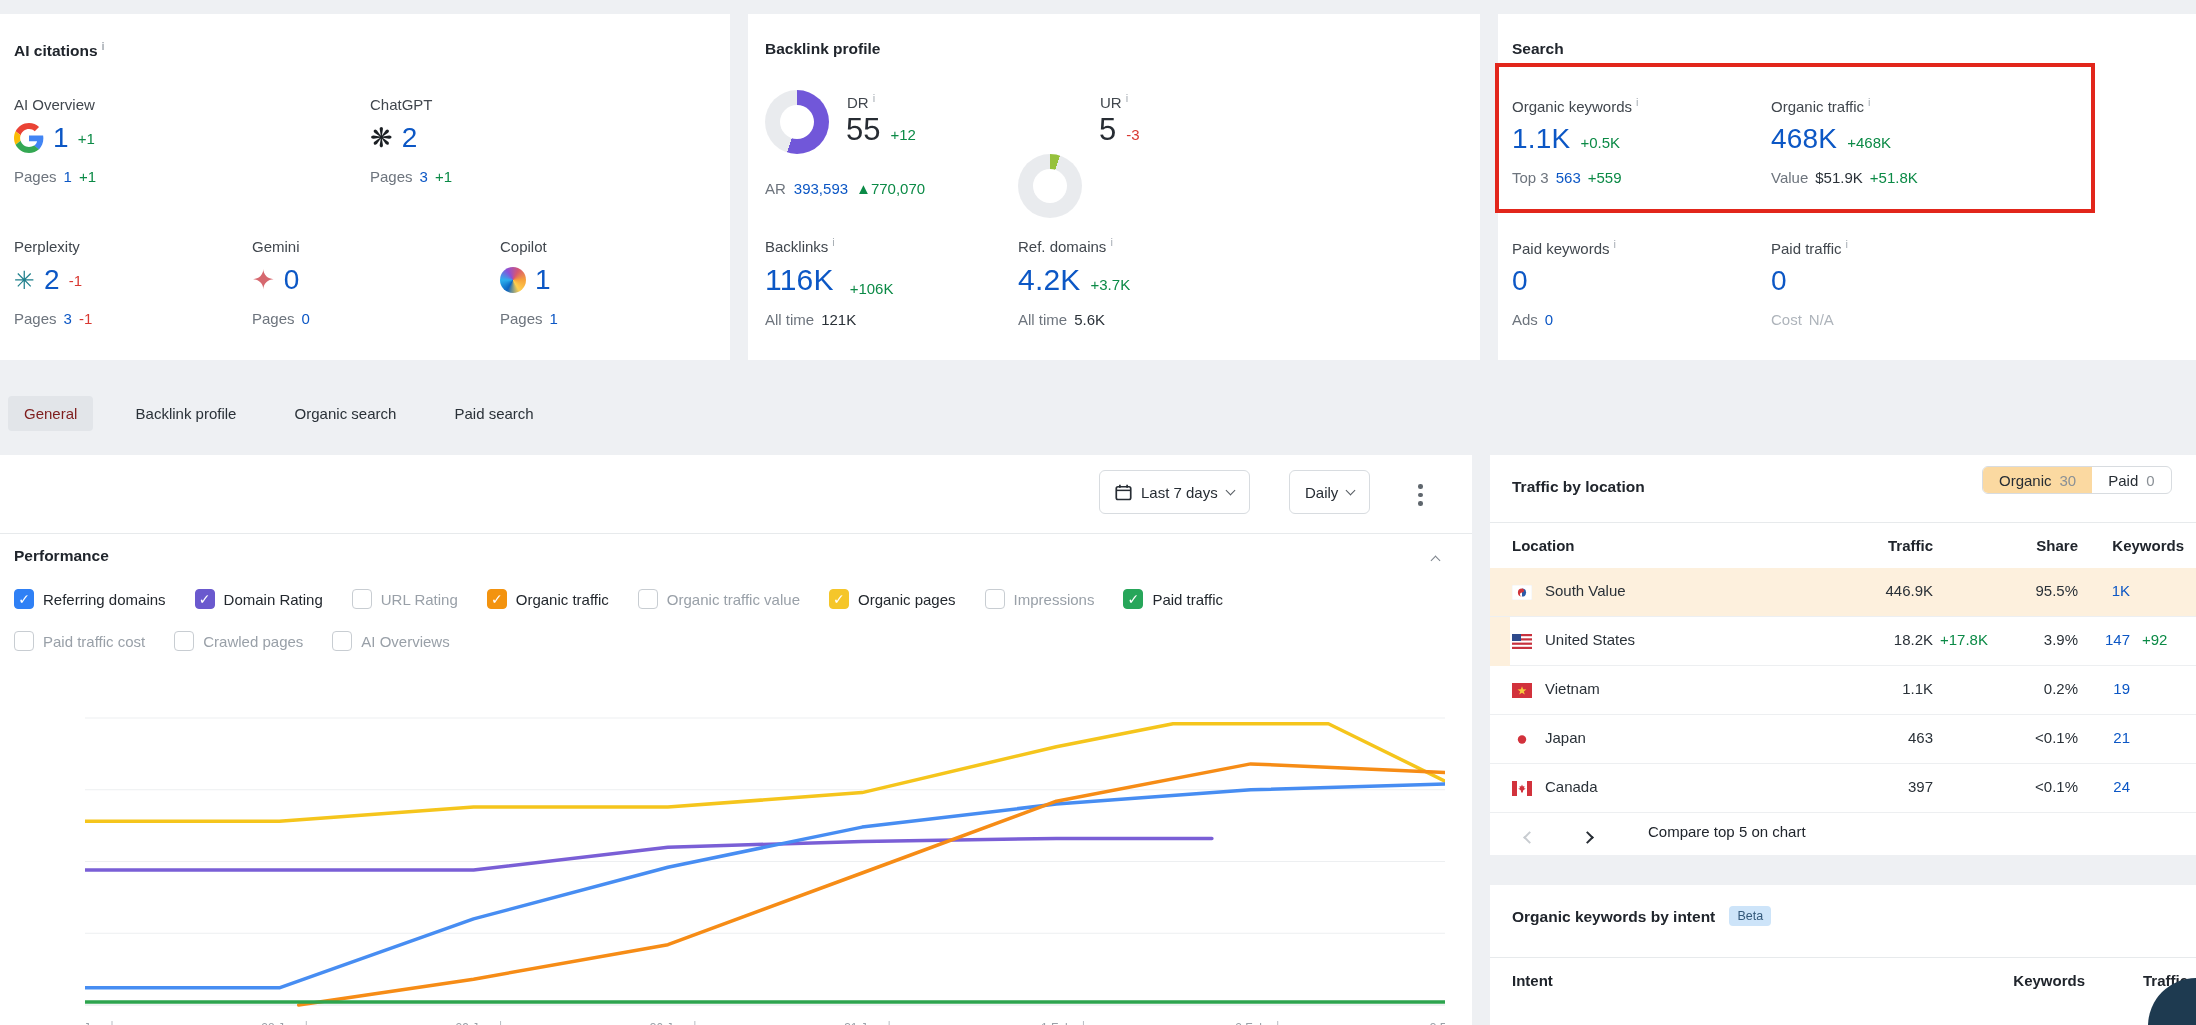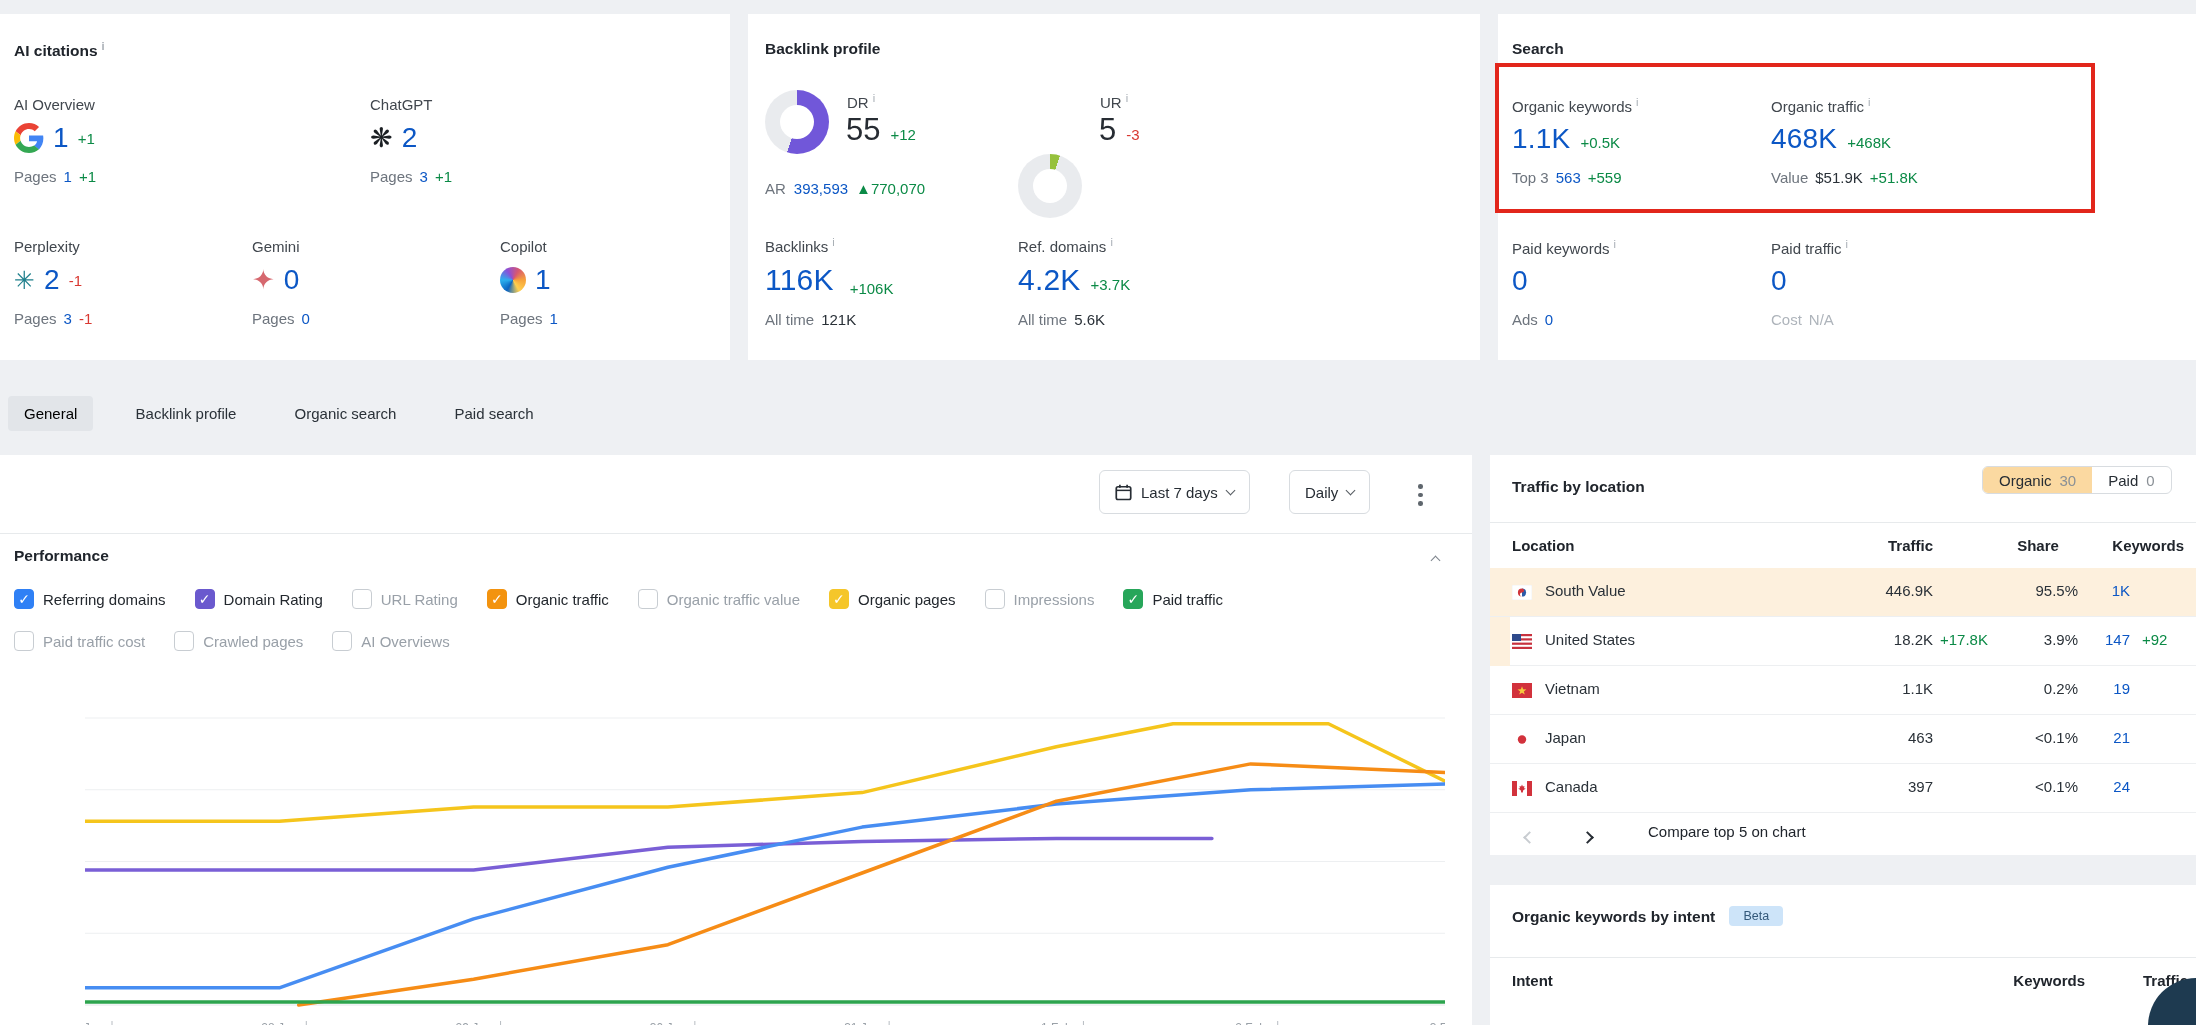--- a/index.html
+++ b/index.html
@@ -21,21 +21,21 @@
   .blue{color:#0c57c5}
   .muted{color:#aeb4bb}
   .donut{width:64px;height:64px;border-radius:50%;position:relative}
   .donut::after{content:"";position:absolute;inset:15px;background:#fff;border-radius:50%}
   .gicon{width:30px;height:30px;display:block}
   .glyph-icon{font-size:27px;line-height:1}
   .copilot{width:26px;height:26px;border-radius:50%;
     background:conic-gradient(from 210deg,#0b64c1,#2bb0ee,#8b4fd8,#d8586f,#f6a23b,#ffd04d,#0b64c1)}
   
   .tab{display:inline-block;padding:9px 16px;font-size:15px;color:#2a3138;border-radius:4px;margin-right:22px}
-  .tab.active{background:#e2e5e9;color:#000000}
+  .tab.active{background:#e2e5e9;color:#7f1d1d}
   
   .segwrap{display:flex;border:1px solid #d8dce0;border-radius:6px;background:#fff;overflow:hidden;height:44px;align-items:stretch}
   .seg{display:flex;align-items:center;gap:9px;padding:0 17px;font-size:15px;color:#272d34;border-left:1px solid #dfe2e6}
   .seg:first-child{border-left:none}
   .seg.active{background:#fbd9a1}
   .btn{display:flex;align-items:center;gap:9px;height:44px;padding:0 15px;border:1px solid #d8dce0;border-radius:6px;background:#fff;font-size:15px;color:#272d34}
   .chev{display:inline-block;width:7px;height:7px;border-right:1.6px solid #555b61;border-bottom:1.6px solid #555b61;transform:rotate(45deg);margin-top:-4px}
   .chev.up{transform:rotate(-135deg);margin-top:4px}
   .kebab{display:flex;flex-direction:column;gap:4px;padding:6px}
   .kebab i{width:4.5px;height:4.5px;border-radius:50%;background:#5f666d}
@@ -49,21 +49,21 @@
   
   .thead{font-weight:bold;font-size:15px;color:#20252c}
   .trow{position:absolute;left:1490px;width:706px;height:49px;border-bottom:1px solid #edeff1}
   .flag{position:absolute;left:22px;top:17px;width:20px;height:15px}
   .cellname{position:absolute;left:55px;top:14px;color:#2a3138}
   .num-r{position:absolute;text-align:right;top:14px}
   .toggle{position:absolute;display:flex;border:1px solid #d8dce0;border-radius:6px;overflow:hidden;height:28px;background:#fff}
   .tseg{display:flex;align-items:center;gap:8px;padding:0 16px;font-size:15px;color:#272d34}
   .tseg .cnt{color:#8a9096}
   .tseg.active{background:#fbd9a1}
-  .badge{background:#cde4f9;color:#33587a;font-size:12.5px;border-radius:4px;padding:3px 14px;margin-left:10px;vertical-align:2px}
+  .badge{background:#cde4f9;color:#33587a;font-size:12.5px;border-radius:4px;padding:3px 8px;margin-left:10px;vertical-align:2px}
   .pgchev{display:inline-block;width:9px;height:9px;border-right:2.4px solid #272d34;border-bottom:2.4px solid #272d34}
   .pgchev.left{transform:rotate(135deg);border-color:#c8ccd1}
   .pgchev.right{transform:rotate(-45deg)}
   .annotation{position:absolute;border:4px solid #e2261b;background:transparent}
   .chatbubble{position:absolute;width:96px;height:96px;border-radius:50%;background:#1e3a50}
 </style>
 </head>
 <body>
 
 <div class="page">
@@ -368,21 +368,21 @@
       <span class="tseg">
           <span>Paid</span>
           <span class="cnt">0</span>
         </span>
     </div>
 
     <div class="abs" style="left:0;top:67px;width:706px;border-top:1px solid #e7eaec"></div>
 
     <div class="abs thead" style="left:22px;top:82px">Location</div>
     <div class="abs thead" style="left:323px;top:82px;width:120px;text-align:right">Traffic</div>
-    <div class="abs thead" style="left:508px;top:82px;width:80px;text-align:center">Share</div>
+    <div class="abs thead" style="left:508px;top:82px;width:80px;text-align:right">Share</div>
     <div class="abs thead" style="left:612px;top:82px;width:82px;text-align:right">Keywords</div>
   </section>
 
   <div class="trow" style="top:568px;background:#fdf0dd">
     <svg class="flag" viewBox="0 0 20 15">
         <rect width="20" height="15" fill="#fff" stroke="#e3e6e9" stroke-width="0.5"></rect>
         <path d="M10 3.4a4.1 4.1 0 0 1 0 8.2z" fill="#2a5aa8"></path>
         <path d="M10 3.4a4.1 4.1 0 0 0 0 8.2 2.05 2.05 0 0 1 0-4.1 2.05 2.05 0 0 0 0-4.1z" fill="#d0343b"></path>
       </svg>
     <span class="cellname">South Value</span>

